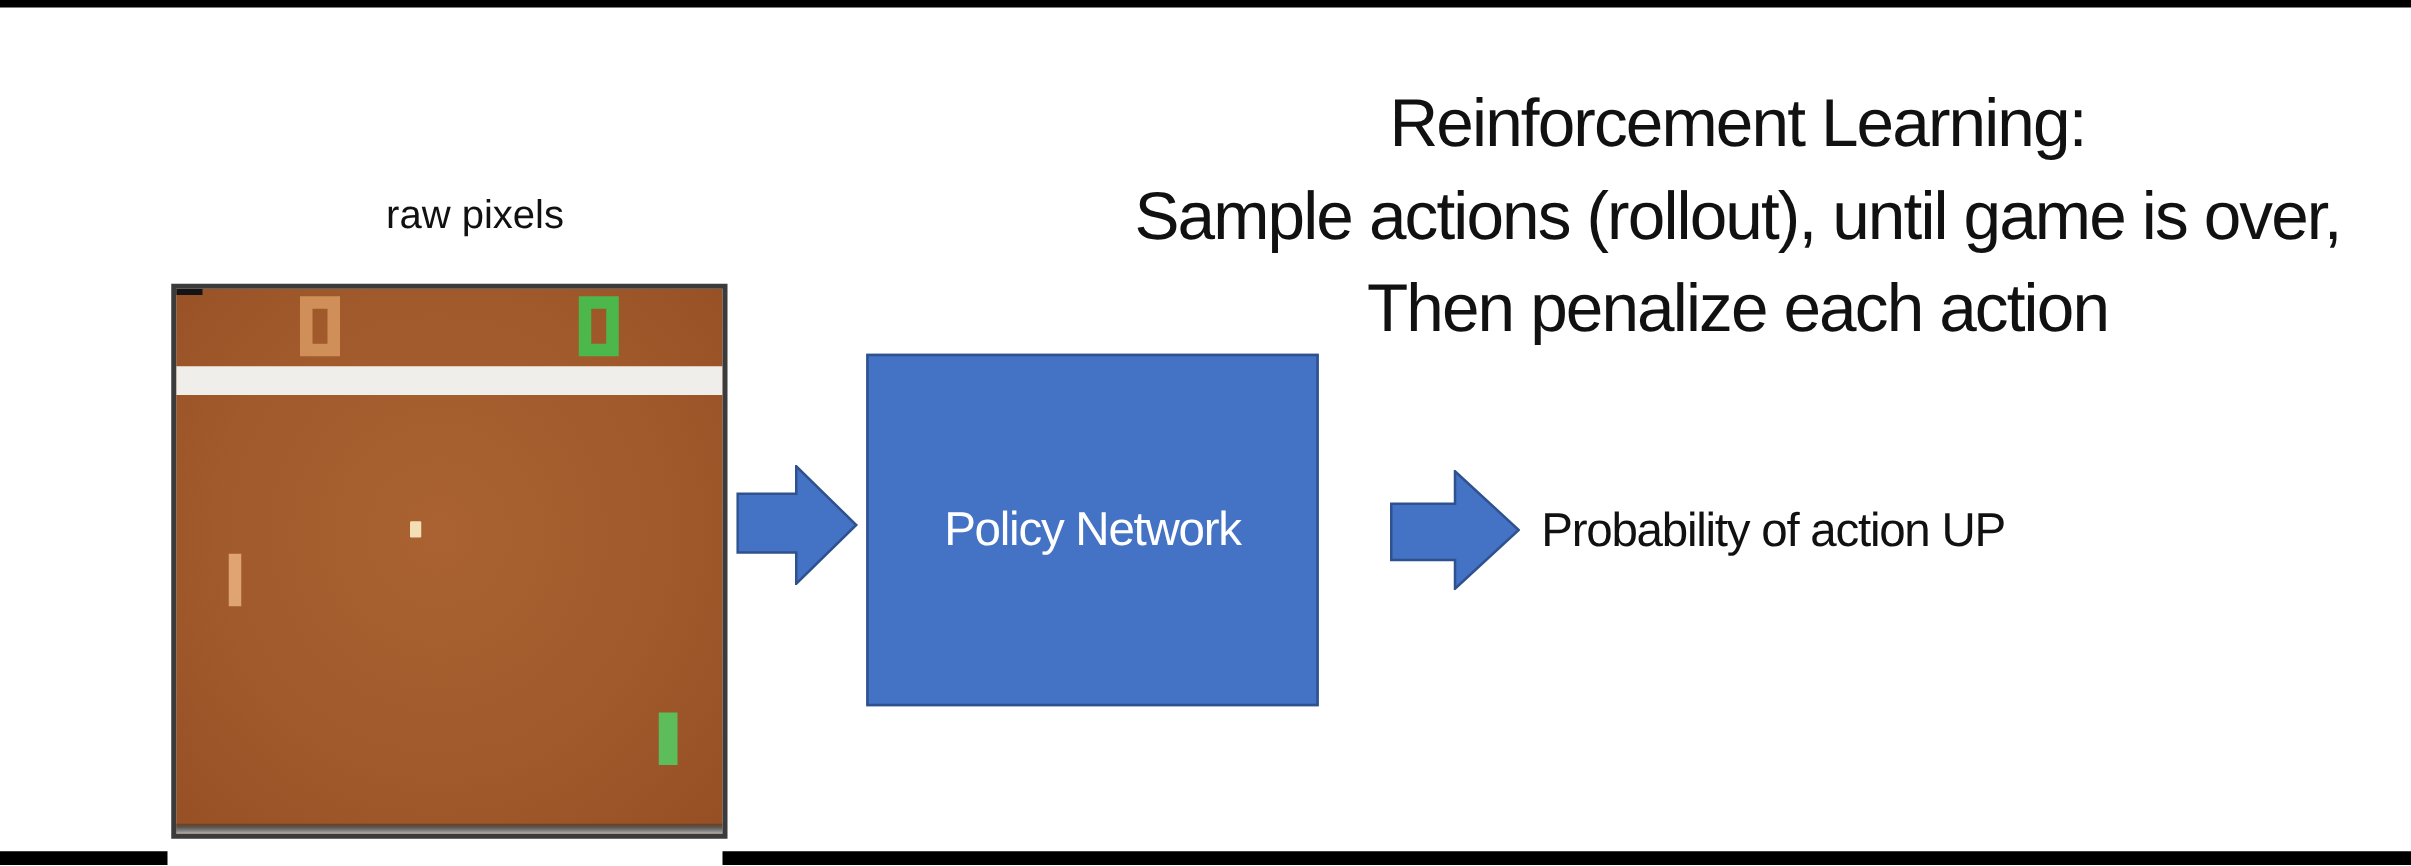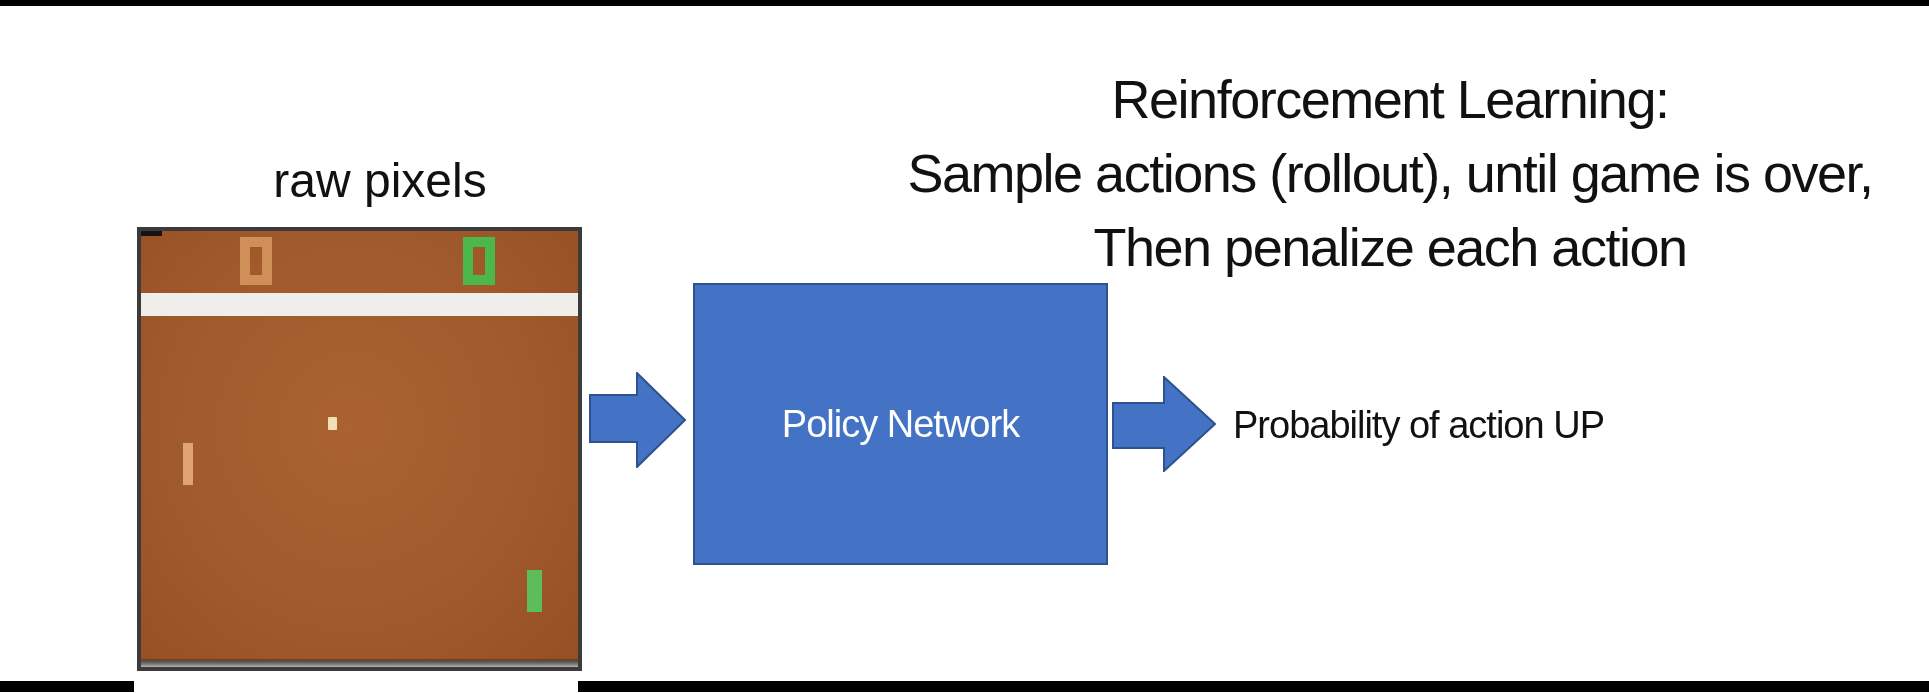--- a/index.html
+++ b/index.html
@@ -30,21 +30,21 @@
   
   .bar{background:var(--bar-black);}
   #bar-top{left:0;top:0;width:1929px;height:6px;}
   #bar-bottom-left{left:0;top:681px;width:134px;height:11px;}
   #bar-bottom-right{left:578px;top:681px;width:1351px;height:11px;}
 
   
   #raw-pixels-label{
     left:180px;top:153px;width:400px;
     text-align:center;
-    font-size:48px;color:var(--text-black);
+    font-size:32px;color:var(--text-black);
     white-space:nowrap;
   }
 
   
   #title{
     left:845px;top:62px;width:1090px;
     text-align:center;
     font-size:54px;line-height:74px;
     letter-spacing:-1.5px;
     color:var(--text-black);
@@ -70,21 +70,21 @@
   #game-bottom-edge{left:0;top:428px;width:437px;height:8px;
     background:linear-gradient(#6E3E1D 0%,#595551 35%,#8A8A8A 75%,#B5B5B3 100%);}
 
   
   .block-arrow polygon{fill:var(--arrow-fill);stroke:var(--arrow-border);stroke-width:2;stroke-linejoin:miter;}
   #arrow-input{left:589px;top:372px;}
   #arrow-output{left:1112px;top:376px;}
 
   
   #policy-box{
-    left:693px;top:283px;width:415px;height:282px;
+    left:693px;top:283px;width:362px;height:282px;
     box-sizing:border-box;
     background:var(--box-fill);
     border:2px solid var(--box-border);
     display:flex;align-items:center;justify-content:center;text-align:center;
   }
   #policy-box-label{
     color:var(--box-text);
     font-size:38px;letter-spacing:-1px;
     white-space:nowrap;
   }

